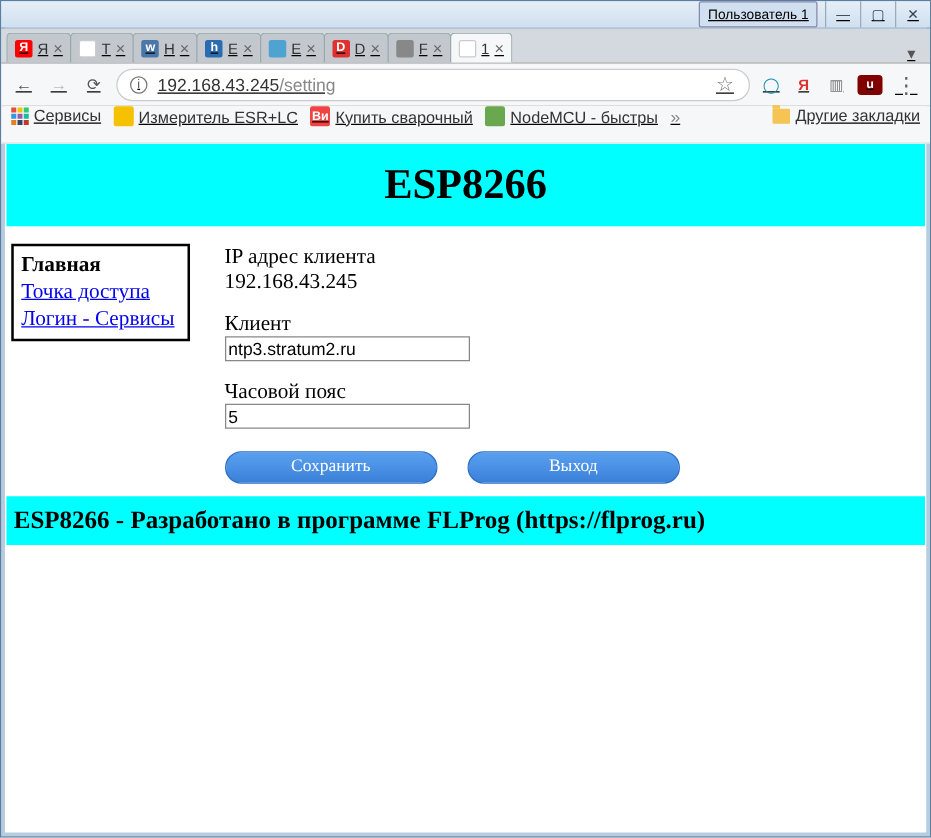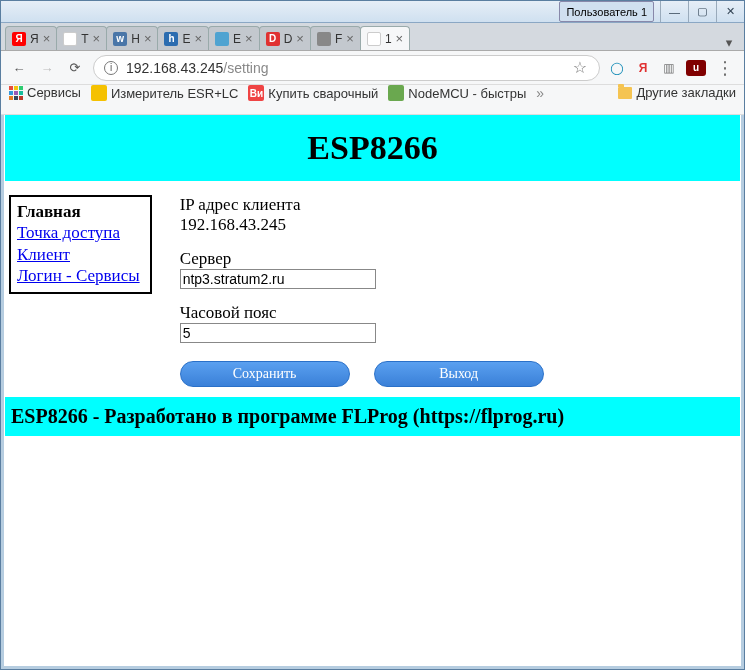--- a/index.html
+++ b/index.html
@@ -1,18 +1,18 @@
 <!DOCTYPE html>
 <html><head>
 <meta charset="utf-8">
 <style>
   * { box-sizing: border-box; margin: 0; padding: 0; }
   body { font-family: "Segoe UI", Tahoma, Arial, sans-serif; font-size: 13px; background: #c0c0c0; width: 745px; height: 670px; overflow: hidden; }
 
-  .window { position: absolute; top: 0; left: 0; right: 0; bottom: 0; background: #fff; border: 1px solid #5a7ea0; box-shadow: 0 0 0 3px #b6cde0 inset; }
+  .window { position: absolute; top: 0; left: 0; right: 0; bottom: 0; background: #fff; border: 1px solid #5a7ea0; box-shadow: 0 0 0 3px #b6cde0 inset; text-decoration: underline; }
 
   .titlebar { height: 22px; background: linear-gradient(#e6eef7,#cfe0f0); display: flex; justify-content: flex-end; align-items: stretch; border-bottom: 1px solid #8aa7c4; }
   .titlebar .user-badge { background: #d0e0f0; border: 1px solid #88a; font-size: 11px; padding: 0 6px; display: flex; align-items: center; margin-right: 6px; border-radius: 2px; }
   .titlebar .winbtn { width: 28px; border-left: 1px solid #9ab; display: flex; align-items: center; justify-content: center; font-family: sans-serif; font-size: 11px; color: #345; cursor: pointer; }
 
   .tabstrip { height: 28px; background: #d4d9df; display: flex; align-items: flex-end; padding: 0 4px; gap: 0; border-bottom: 1px solid #aaa; }
   .tab { height: 24px; display: flex; align-items: center; padding: 0 6px 0 6px; background: #c3c8ce; border: 1px solid #9aa; border-bottom: none; border-radius: 4px 4px 0 0; margin-right: -1px; font-size: 12px; color: #333; max-width: 72px; cursor: pointer;}
   .tab.active { background: #f6f7f8; }
   .tab .favicon { width: 14px; height: 14px; display: inline-flex; align-items: center; justify-content: center; font-size: 10px; font-weight: bold; margin-right: 4px; color: #fff; border-radius: 2px; }
   .tab .txt { flex: 1; overflow: hidden; white-space: nowrap; text-overflow: clip; }
@@ -176,30 +176,29 @@
 
   <div class="viewport">
     <div class="page">
       <div class="banner">
         <h1>ESP8266</h1>
       </div>
       <div class="body-row">
         <div class="navbox">
           <div><span class="current">Главная</span></div>
           <div><a>Точка доступа</a></div>
-          <div><a>Клиент</a></div>
           <div><a>Логин - Сервисы</a></div>
         </div>
         <div class="content">
           <div class="block">
             <div>IP адрес клиента</div>
             <div>192.168.43.245</div>
           </div>
           <div class="block">
-            <label>Сервер</label>
+            <label>Клиент</label>
             <input type="text" value="ntp3.stratum2.ru" style="">
           </div>
           <div class="block">
             <label>Часовой пояс</label>
             <input type="text" value="5" style="">
           </div>
           <div class="btnrow">
             <div class="pillbtn">Сохранить</div>
             <div class="pillbtn">Выход</div>
           </div>

